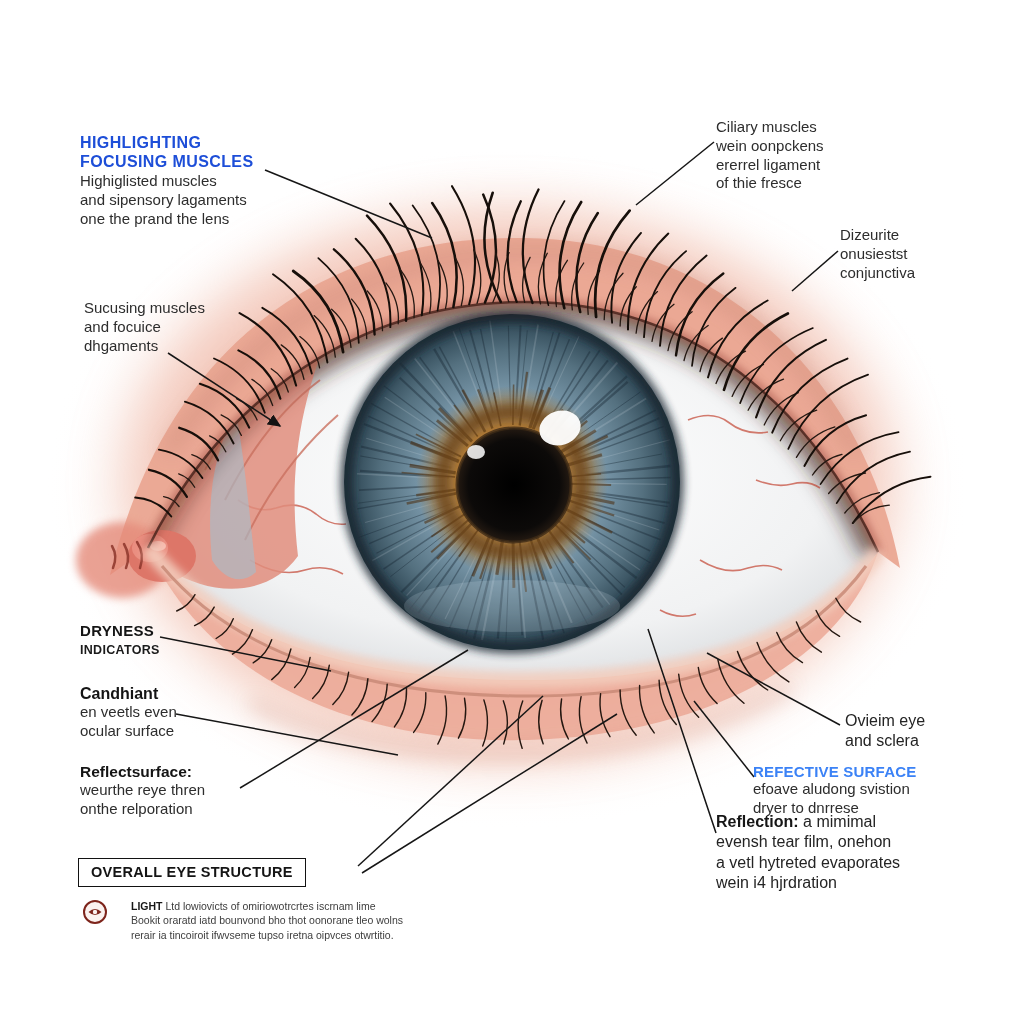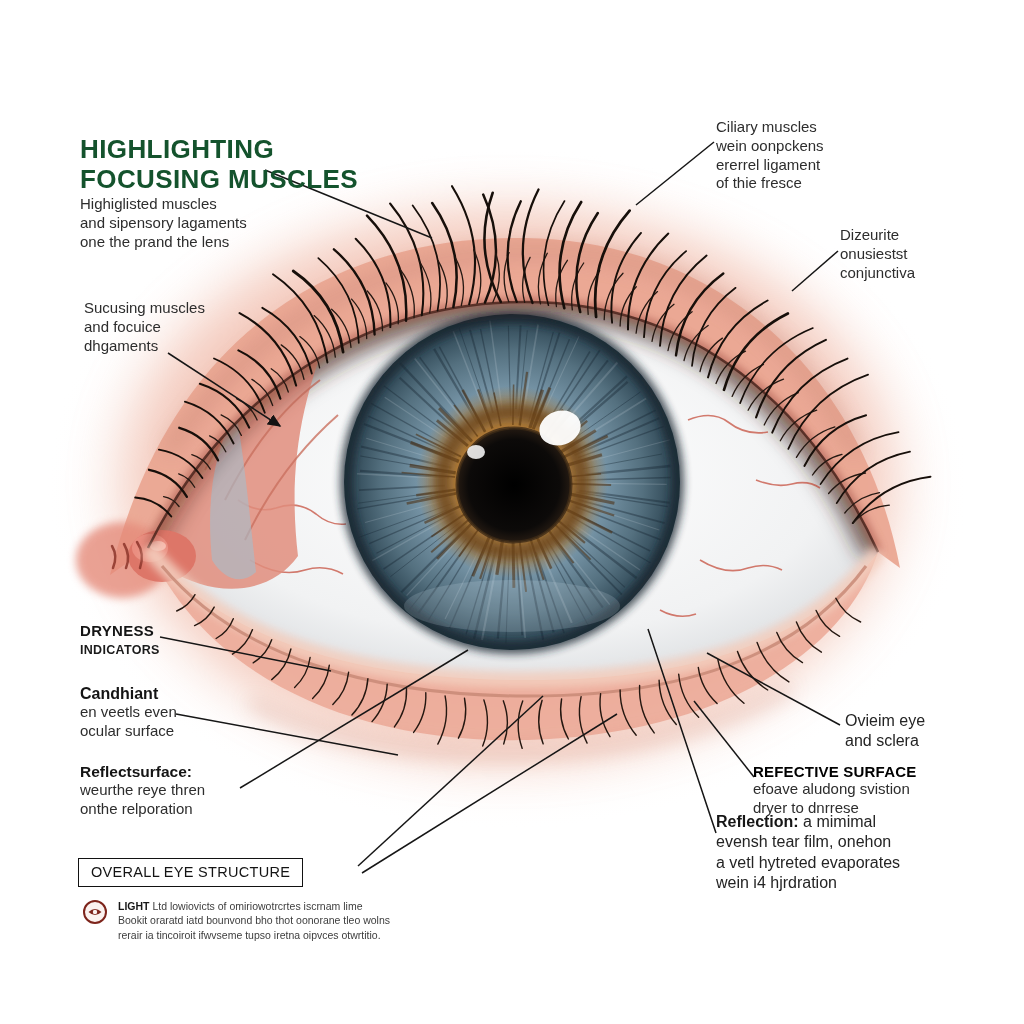--- a/index.html
+++ b/index.html
@@ -2,44 +2,44 @@
 <html><head>
 <meta charset="utf-8">
 <style>
   *{margin:0;padding:0;box-sizing:border-box;}
   html,body{background:#ffffff;}
   body{font-family:"Liberation Sans",sans-serif;}
   #stage{position:relative;width:1024px;height:1024px;background:#fff;overflow:hidden;}
   #eye-svg{position:absolute;left:0;top:0;}
 
   .lbl{position:absolute;color:#1b1b1b;}
-  .t-title{font-size:26px;font-weight:700;letter-spacing:.4px;line-height:1.16;color:#14532d;}
+  .t-title{font-size:16px;font-weight:700;letter-spacing:.4px;line-height:1.16;color:#1d4ed8;}
   .t-body{font-size:15px;line-height:1.25;color:#2d2d2d;}
   .t-body16{font-size:16px;line-height:1.28;color:#242424;}
   .b{font-weight:700;color:#161616;}
 
   #lbl-highlighting{left:80px;top:134px;}
   #lbl-highlighting .t-body{margin-top:1px;}
   #lbl-ciliary{left:716px;top:118px;}
   #lbl-conjunctiva{left:840px;top:226px;}
   #lbl-sucusing{left:84px;top:299px;}
   #lbl-dryness{left:80px;top:622px;}
   .dry1{font-size:15px;font-weight:700;letter-spacing:.3px;color:#151515;}
   .dry2{font-size:12.5px;font-weight:700;letter-spacing:.3px;color:#1b1b1b;margin-top:4px;}
   #lbl-candhiant{left:80px;top:685px;}
   .lead16{font-size:16px;font-weight:700;color:#141414;}
   #lbl-reflectsurface{left:80px;top:763px;}
   .lead15{font-size:15.5px;font-weight:700;color:#141414;}
   #box-structure{left:78px;top:858px;border:1.6px solid #121212;padding:5px 12px 6px 12px;
-    font-weight:400;font-size:14.5px;letter-spacing:.3px;color:#141414;background:transparent;}
-  #footnote{left:82px;top:899px;display:flex;gap:10px;align-items:flex-start;width:370px;}
+    font-weight:700;font-size:14.5px;letter-spacing:.3px;color:#141414;background:transparent;}
+  #footnote{left:82px;top:899px;display:flex;gap:23px;align-items:flex-start;width:370px;}
   .fn-text{font-size:10.5px;line-height:1.38;color:#3d3d3d;}
   #lbl-sclera-right{left:845px;top:711px;}
   #lbl-refective{left:753px;top:763px;}
-  .cap15{font-size:15px;font-weight:700;letter-spacing:.2px;color:#000000;}
+  .cap15{font-size:15px;font-weight:700;letter-spacing:.2px;color:#3b82f6;}
   #lbl-reflection{left:716px;top:812px;}
 </style>
 </head>
 <body>
 
 <div id="stage">
 
   <svg id="eye-svg" width="1024" height="1024" viewBox="0 0 1024 1024">
     <defs>
       <radialGradient id="skinGlow" cx="50%" cy="50%" r="50%">

